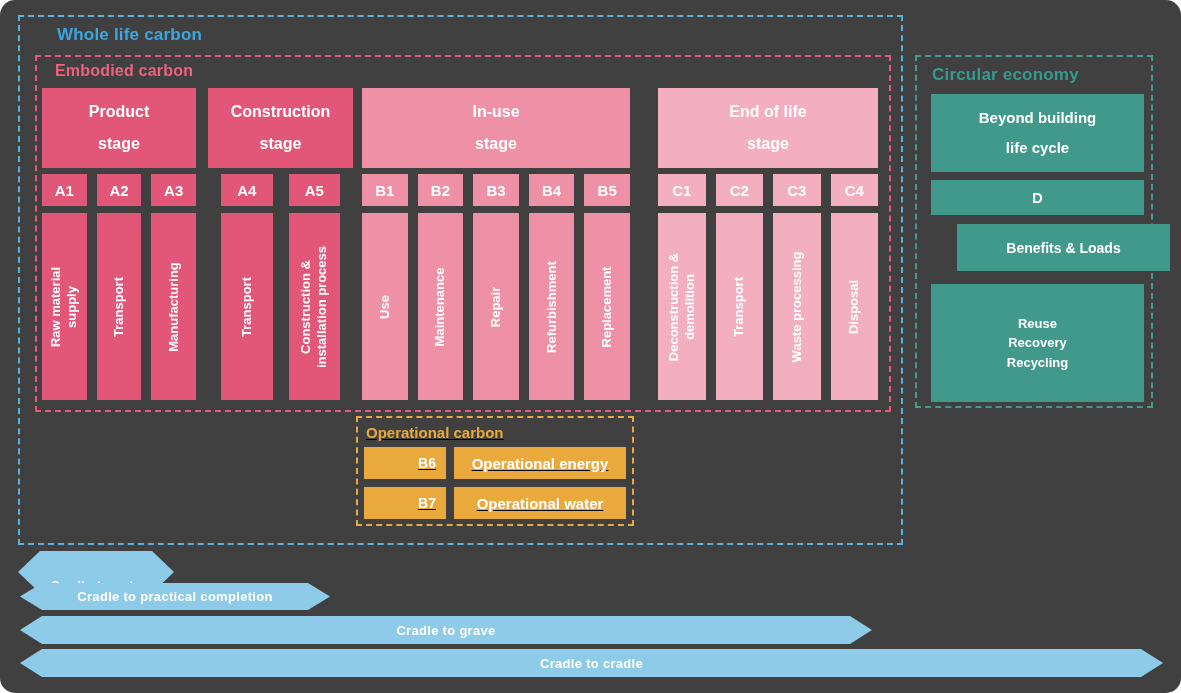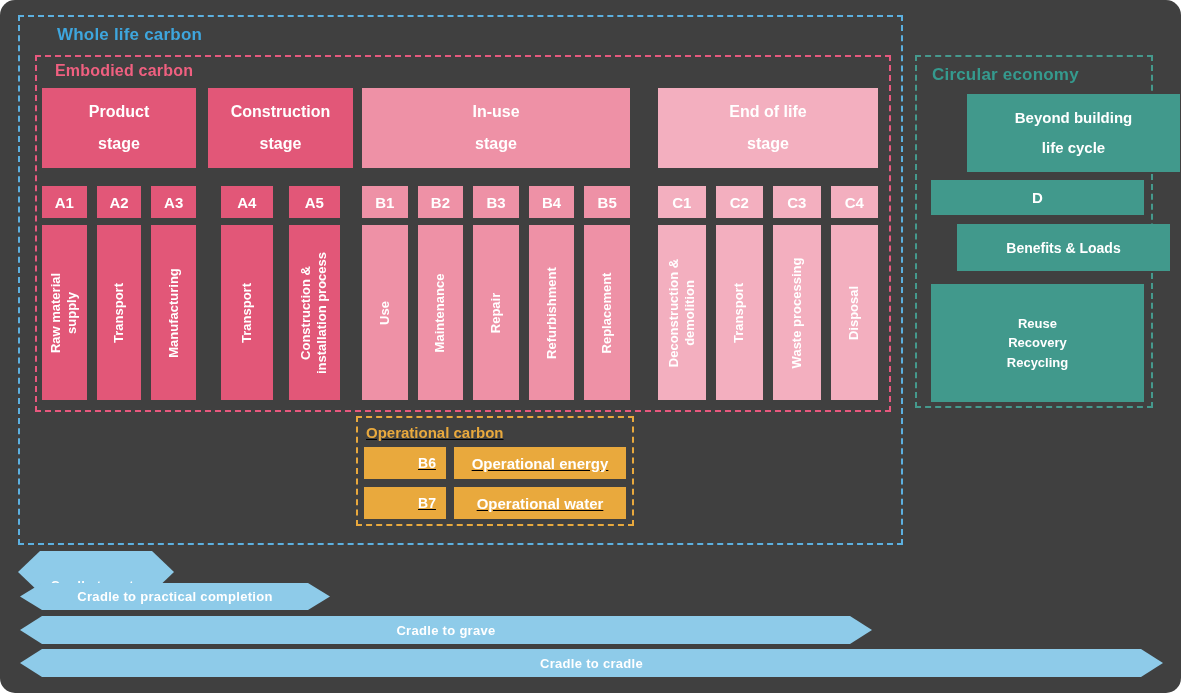--- a/index.html
+++ b/index.html
@@ -9,21 +9,21 @@
   }
   .dashed-box{position:absolute;box-sizing:border-box;text-decoration:underline;}
   .box-title{position:absolute;font-weight:bold;letter-spacing:.2px;white-space:nowrap;}
 
   
   .stage-group{position:absolute;top:88px;height:312px;display:flex;flex-direction:column;}
   .stage-header{
     height:80px;flex:0 0 80px;display:flex;align-items:center;justify-content:center;
     color:#fff;font-size:16px;text-align:center;white-space:pre-line;line-height:2.0;
   }
-  .stage-cols{display:flex;gap:10px;margin-top:18px;flex:1;}
+  .stage-cols{display:flex;gap:10px;margin-top:6px;flex:1;}
   .stage-cols.padded{padding:0 13px;gap:16px;}
   .stage-col{flex:1;display:flex;flex-direction:column;gap:7px;}
   .code-box{
     height:32px;flex:0 0 32px;display:flex;align-items:center;justify-content:center;
     color:#fff;font-size:15px;
   }
   .col-bar{flex:1;position:relative;overflow:visible;}
   .vtext{
     position:absolute;left:50%;top:50%;width:186px;
     transform:translate(-50%,-50%) rotate(-90deg);
@@ -195,21 +195,21 @@
       <div class="op-bar">Operational energy</div>
     </div>
     <div class="op-row">
       <div class="op-code">B7</div>
       <div class="op-bar">Operational water</div>
     </div>
   </div>
 
   <div class="dashed-box" style="left:915px;top:55px;width:238px;height:353px;border:2px dashed #45998d;">
     <div class="box-title" style="left:15px;top:8px;font-size:17px;color:#359a8e;">Circular economy</div>
-    <div class="ce-block" style="top:37px;height:78px;font-size:15px;line-height:2.0;margin-left:36px;">Beyond building
+    <div class="ce-block" style="top:37px;height:78px;font-size:15px;line-height:2.0;">Beyond building
 life cycle</div>
     <div class="ce-block" style="top:123px;height:35px;font-size:15px;">D</div>
     <div class="ce-block" style="top:167px;height:47px;font-size:14px;margin-left:26px;">Benefits &amp; Loads</div>
     <div class="ce-block" style="top:227px;height:118px;font-size:13px;line-height:1.5;">Reuse
 Recovery
 Recycling</div>
   </div>
 
   <div class="arrow" style="left:18px;top:551px;width:156px;height:42px;align-items:flex-end;">
     <span>Cradle to gate</span>

